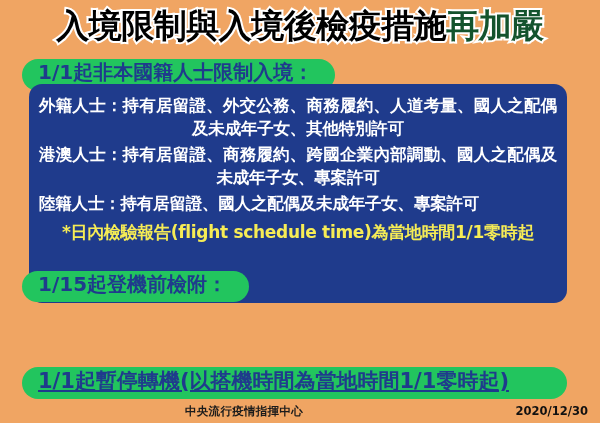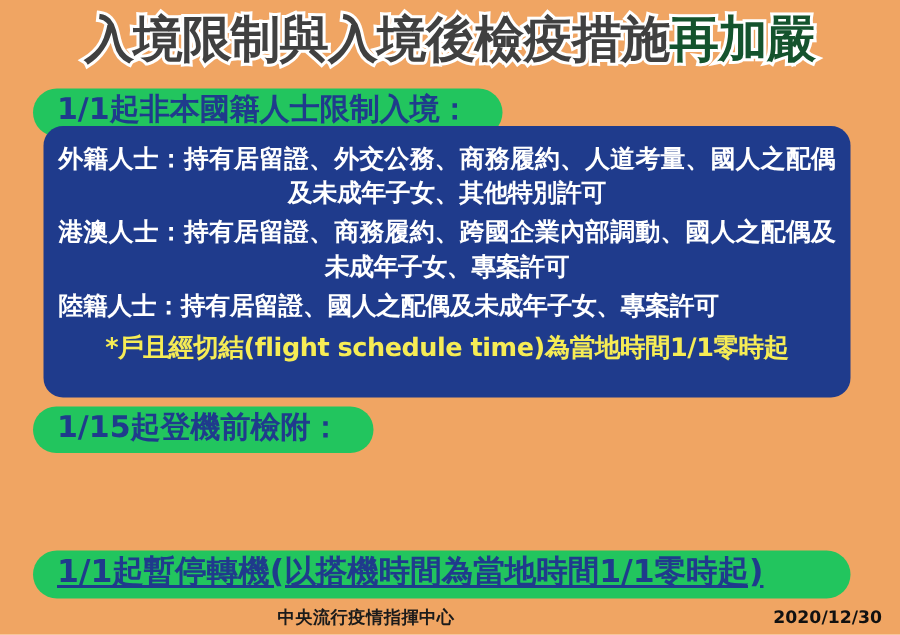--- a/index.html
+++ b/index.html
@@ -31,21 +31,21 @@
     font-size: 33px;
     font-weight: bold;
     letter-spacing: -0.5px;
     line-height: 44px;
     white-space: nowrap;
   }
   .title .seg {
     -webkit-text-stroke: 4px #ffffff;
     paint-order: stroke fill;
   }
-  .title .blue { color: #404040; }
+  .title .blue { color: #000000; }
   .title .red  { color: #14532d; }
 
   
   .pill {
     position: absolute;
     background: #22c55e;
     color: #1f3b8c;
     font-weight: bold;
     border-radius: 17px;
     display: flex;
@@ -82,21 +82,21 @@
   .box {
     position: absolute;
     box-sizing: border-box;
     border-radius: 13px;
     color: #ffffff;
   }
   .box-1 {
     left: 29px;
     top: 84px;
     width: 538px;
-    height: 181px;
+    height: 219px;
     background: #1f3b8c;
     padding: 10px 10px 8px 10px;
   }
   .box-2 {
     left: 29px;
     top: 296px;
     width: 538px;
     height: 65px;
     background: #2571b8;
     padding: 7px 12px;
@@ -174,21 +174,21 @@
   </div>
 
   <div class="pill pill-1">
     <span>1/1起非本國籍人士限制入境：</span>
   </div>
 
   <div class="box box-1">
     <div class="para">外籍人士：持有居留證、外交公務、商務履約、人道考量、國人之配偶及未成年子女、其他特別許可</div>
     <div class="para">港澳人士：持有居留證、商務履約、跨國企業內部調動、國人之配偶及未成年子女、專案許可</div>
     <div class="para para-left">陸籍人士：持有居留證、國人之配偶及未成年子女、專案許可</div>
-    <div class="note">*戶且經切結(flight schedule time)為當地時間1/1零時起</div>
+    <div class="note">*日內檢驗報告(flight schedule time)為當地時間1/1零時起</div>
   </div>
 
   <div class="pill pill-2">
     <span>1/15起登機前檢附：</span>
   </div>
 
 
   <div class="pill pill-3">
     <span>1/1起暫停轉機(以搭機時間為當地時間1/1零時起)</span>
   </div>

